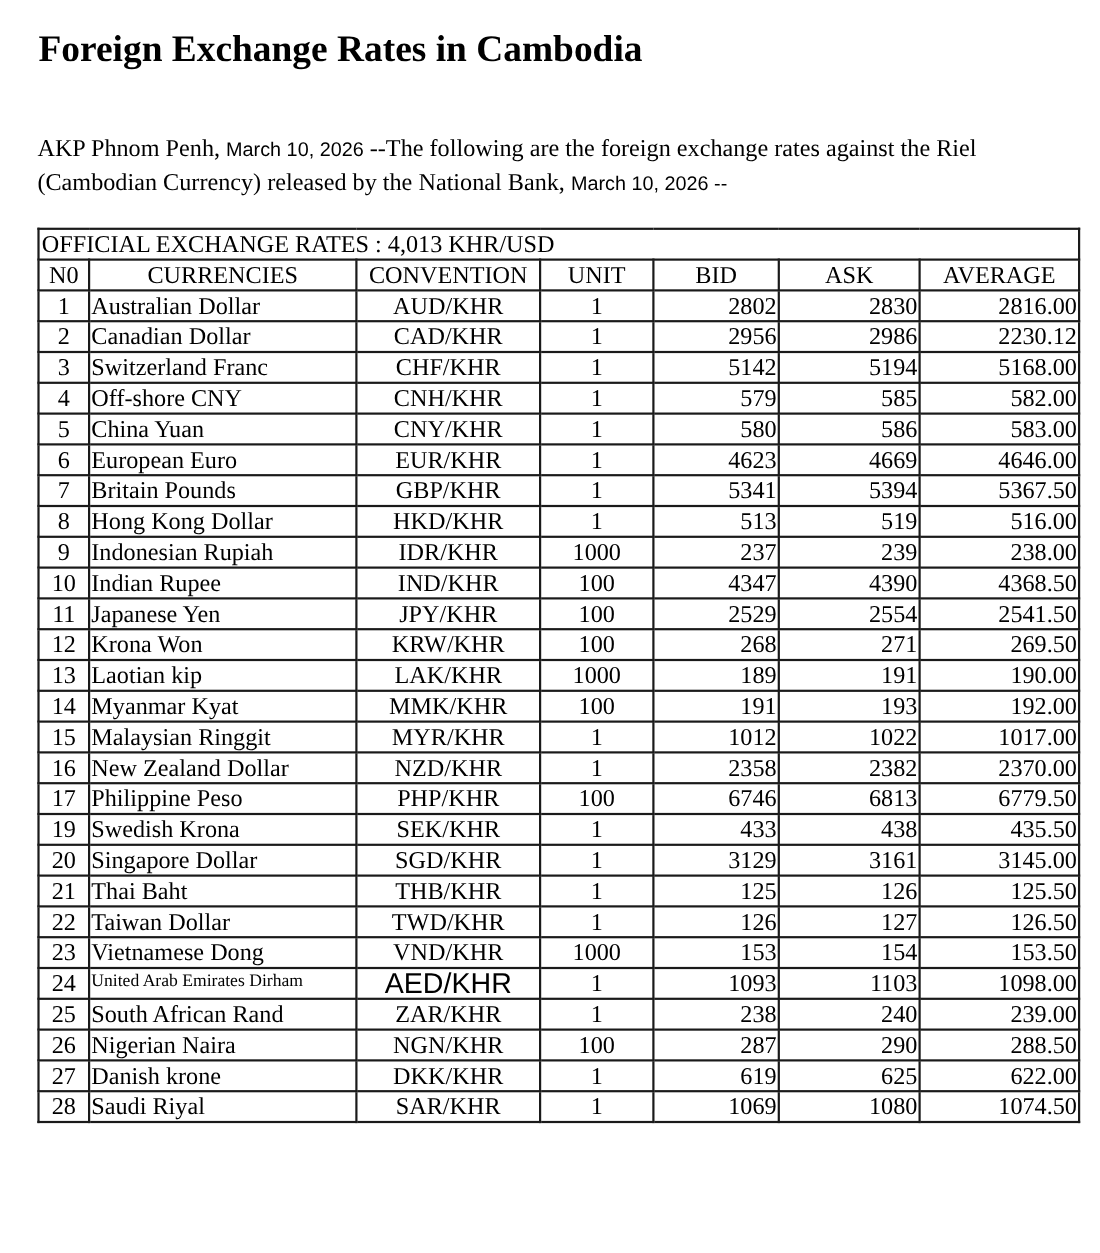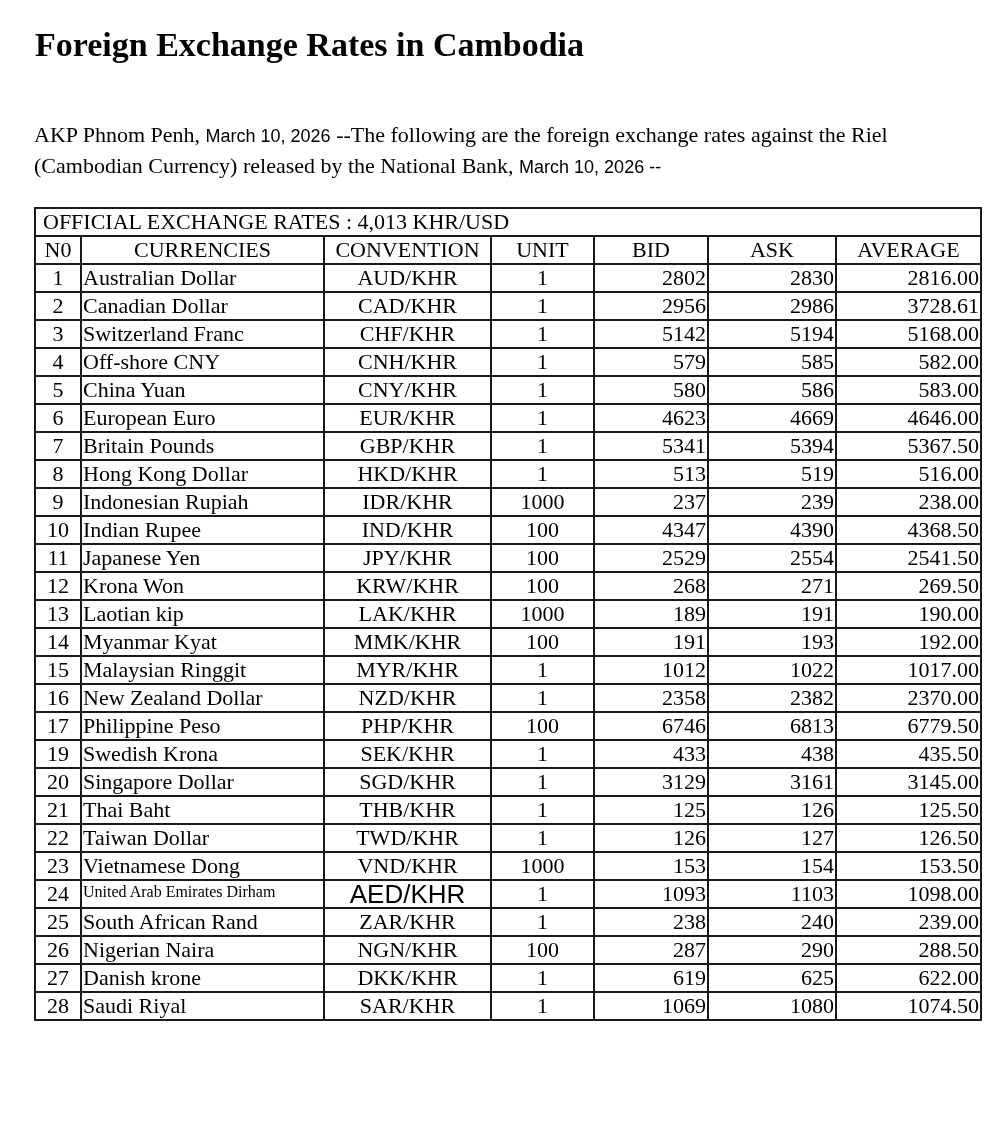--- a/index.html
+++ b/index.html
@@ -20,21 +20,21 @@
     .intro .date { font-family: "Liberation Sans", sans-serif; font-size: 18px; }
     table.rates {
       position: absolute; left: 34px; top: 207px;
       border-collapse: collapse; table-layout: fixed; width: 946px;
       font-family: "Liberation Serif", serif; font-size: 22px;
     }
     table.rates td, table.rates th {
       border: 2px solid #1a1a1a; height: 26px; padding: 0 1px;
       line-height: 26px; white-space: nowrap; overflow: hidden; font-weight: normal;
     }
-    table.rates tr.official td { text-align: left; padding-left: 7px; }
+    table.rates tr.official td { text-align: left; padding-left: 2px; }
     table.rates th { text-align: center; }
     td.no { text-align: center; }
     td.cur { text-align: left; padding-left: 2px; }
     td.conv { text-align: center; }
     td.unit { text-align: center; }
     td.num { text-align: right; padding-right: 0; }
     td.cur.small { font-size: 16px; vertical-align: top; line-height: 22px; }
     td.conv.sans { font-family: "Liberation Sans", sans-serif; font-size: 26px; }
   </style>
 </head>
@@ -78,21 +78,21 @@
         <td class="num">2830</td>
         <td class="num">2816.00</td>
       </tr>
       <tr>
         <td class="no">2</td>
         <td class="cur">Canadian Dollar</td>
         <td class="conv">CAD/KHR</td>
         <td class="unit">1</td>
         <td class="num">2956</td>
         <td class="num">2986</td>
-        <td class="num">3728.61</td>
+        <td class="num">2230.12</td>
       </tr>
       <tr>
         <td class="no">3</td>
         <td class="cur">Switzerland Franc</td>
         <td class="conv">CHF/KHR</td>
         <td class="unit">1</td>
         <td class="num">5142</td>
         <td class="num">5194</td>
         <td class="num">5168.00</td>
       </tr>

